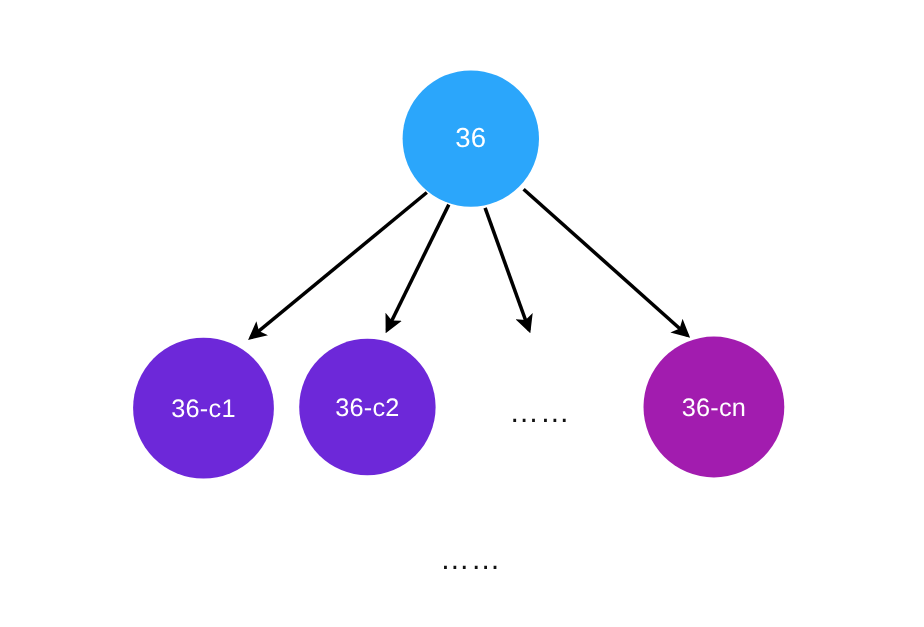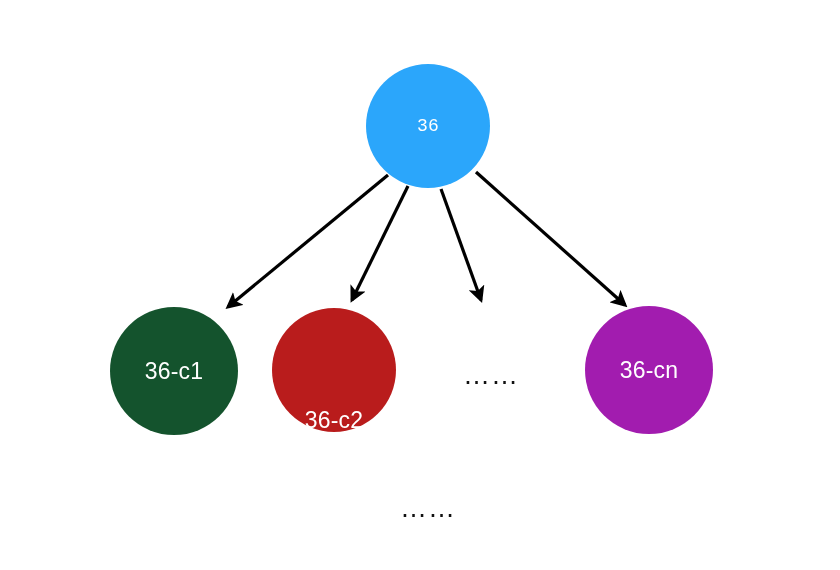--- a/index.html
+++ b/index.html
@@ -37,22 +37,21 @@
   }
   .node-label {
     color: #ffffff;
     font-family: "Liberation Sans", sans-serif;
     font-weight: 400;
     white-space: nowrap;
     letter-spacing: 0.2px;
     line-height: 1;
   }
   .node-root .node-label {
-    font-size: 18px;
-    font-family: Liberation Mono, monospace;
+    font-size: 25px;
   }
   .node-child .node-label {
     font-size: 23px;
   }
   .ellipsis {
     position: absolute;
     color: #111111;
     font-family: "Liberation Sans", sans-serif;
     font-size: 27px;
     letter-spacing: 1px;
@@ -77,25 +76,25 @@
         <line x1="408" y1="186" x2="352" y2="300" stroke="#000000" stroke-width="3.2" marker-end="url(#arrowhead)"></line>
         <line x1="441" y1="189" x2="481" y2="300" stroke="#000000" stroke-width="3.2" marker-end="url(#arrowhead)"></line>
         <line x1="476" y1="172" x2="625" y2="305" stroke="#000000" stroke-width="3.2" marker-end="url(#arrowhead)"></line>
       </g>
   </svg>
 
   <div class="node node-root" id="root-node" style="left: 366px; top: 64px; width: 124px; height: 124px; background: rgb(43, 166, 251);">
     <span class="node-label">36</span>
   </div>
 
-  <div class="node node-child" id="child-node-0" style="left: 110px; top: 307px; width: 128px; height: 128px; background: #14532d;">
+  <div class="node node-child" id="child-node-0" style="left: 121px; top: 307px; width: 128px; height: 128px; background: #6d28d9;">
     <span class="node-label">36-c1</span>
   </div>
 
-  <div class="node node-child" id="child-node-1" style="left: 272px; top: 308px; width: 124px; height: 124px; background: #b91c1c; align-items: flex-end;">
+  <div class="node node-child" id="child-node-1" style="left: 272px; top: 308px; width: 124px; height: 124px; background: #6d28d9;">
     <span class="node-label">36-c2</span>
   </div>
 
   <div class="node node-child" id="child-node-2" style="left: 585px; top: 306px; width: 128px; height: 128px; background: #a21caf;">
     <span class="node-label">36-cn</span>
   </div>
 
   <div class="ellipsis" id="ellipsis-0" style="left: 463px; top: 362px;">……</div>
 
   <div class="ellipsis" id="ellipsis-1" style="left: 400px; top: 495px;">……</div>

